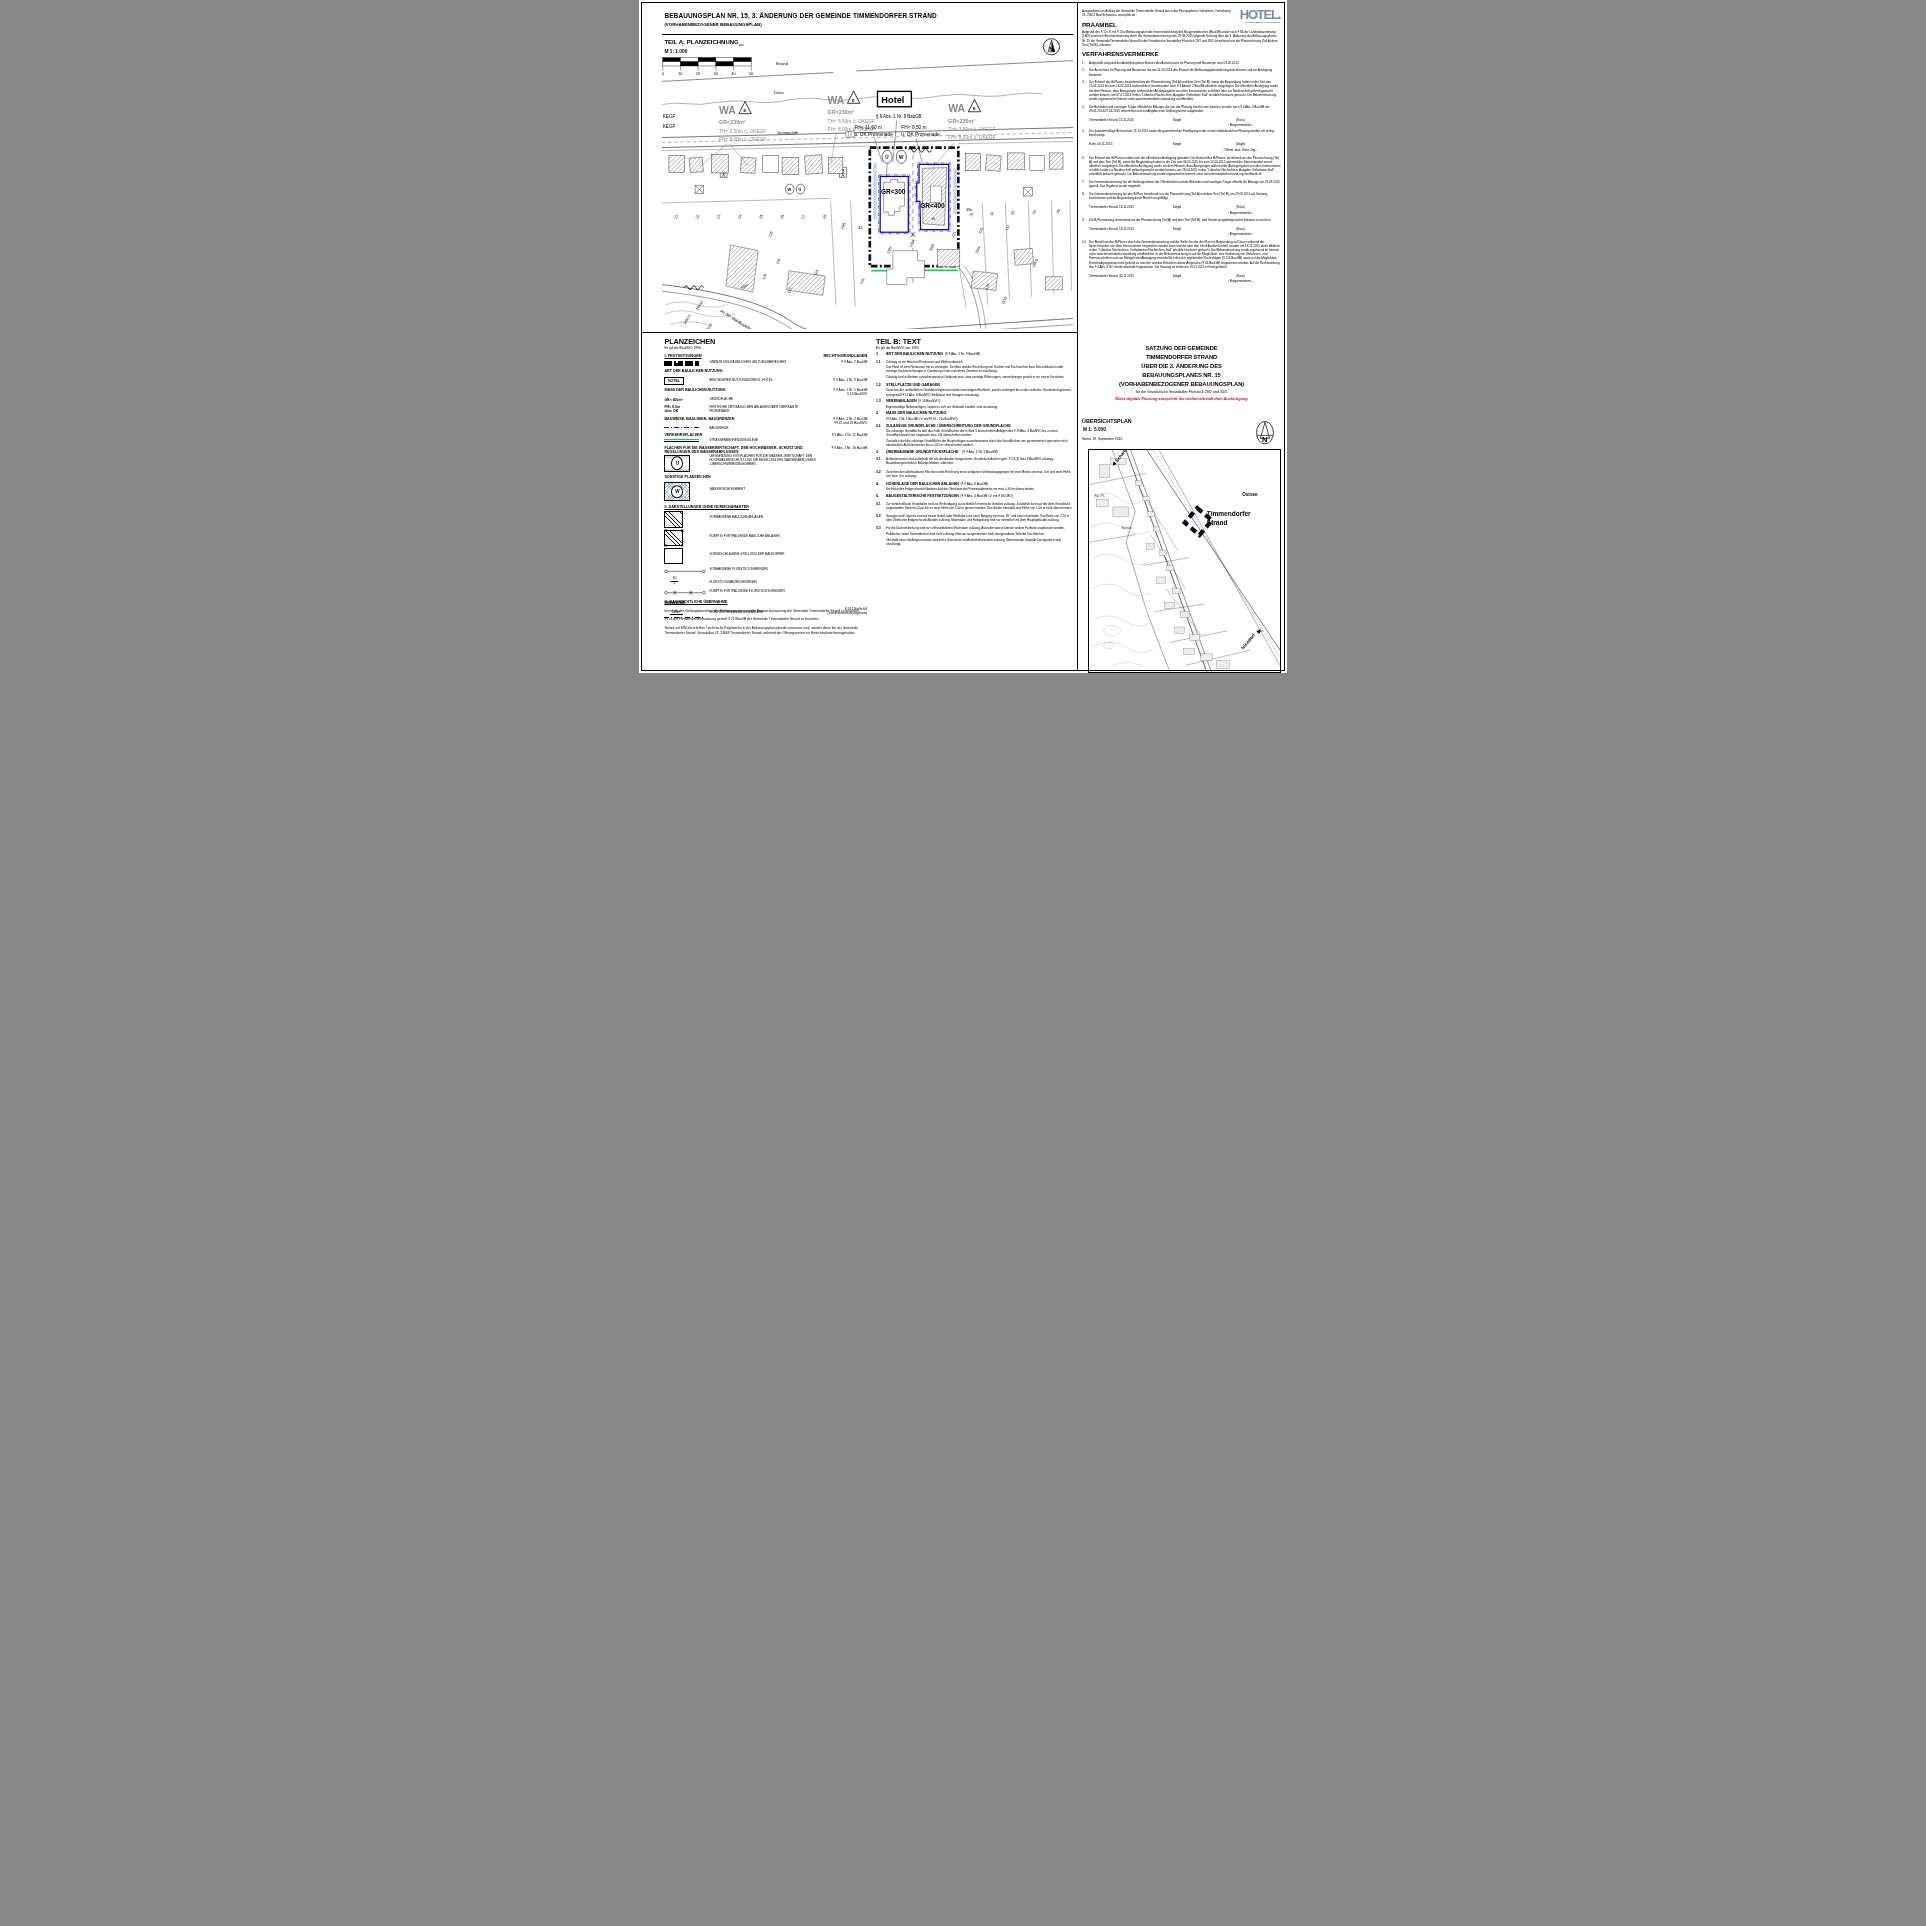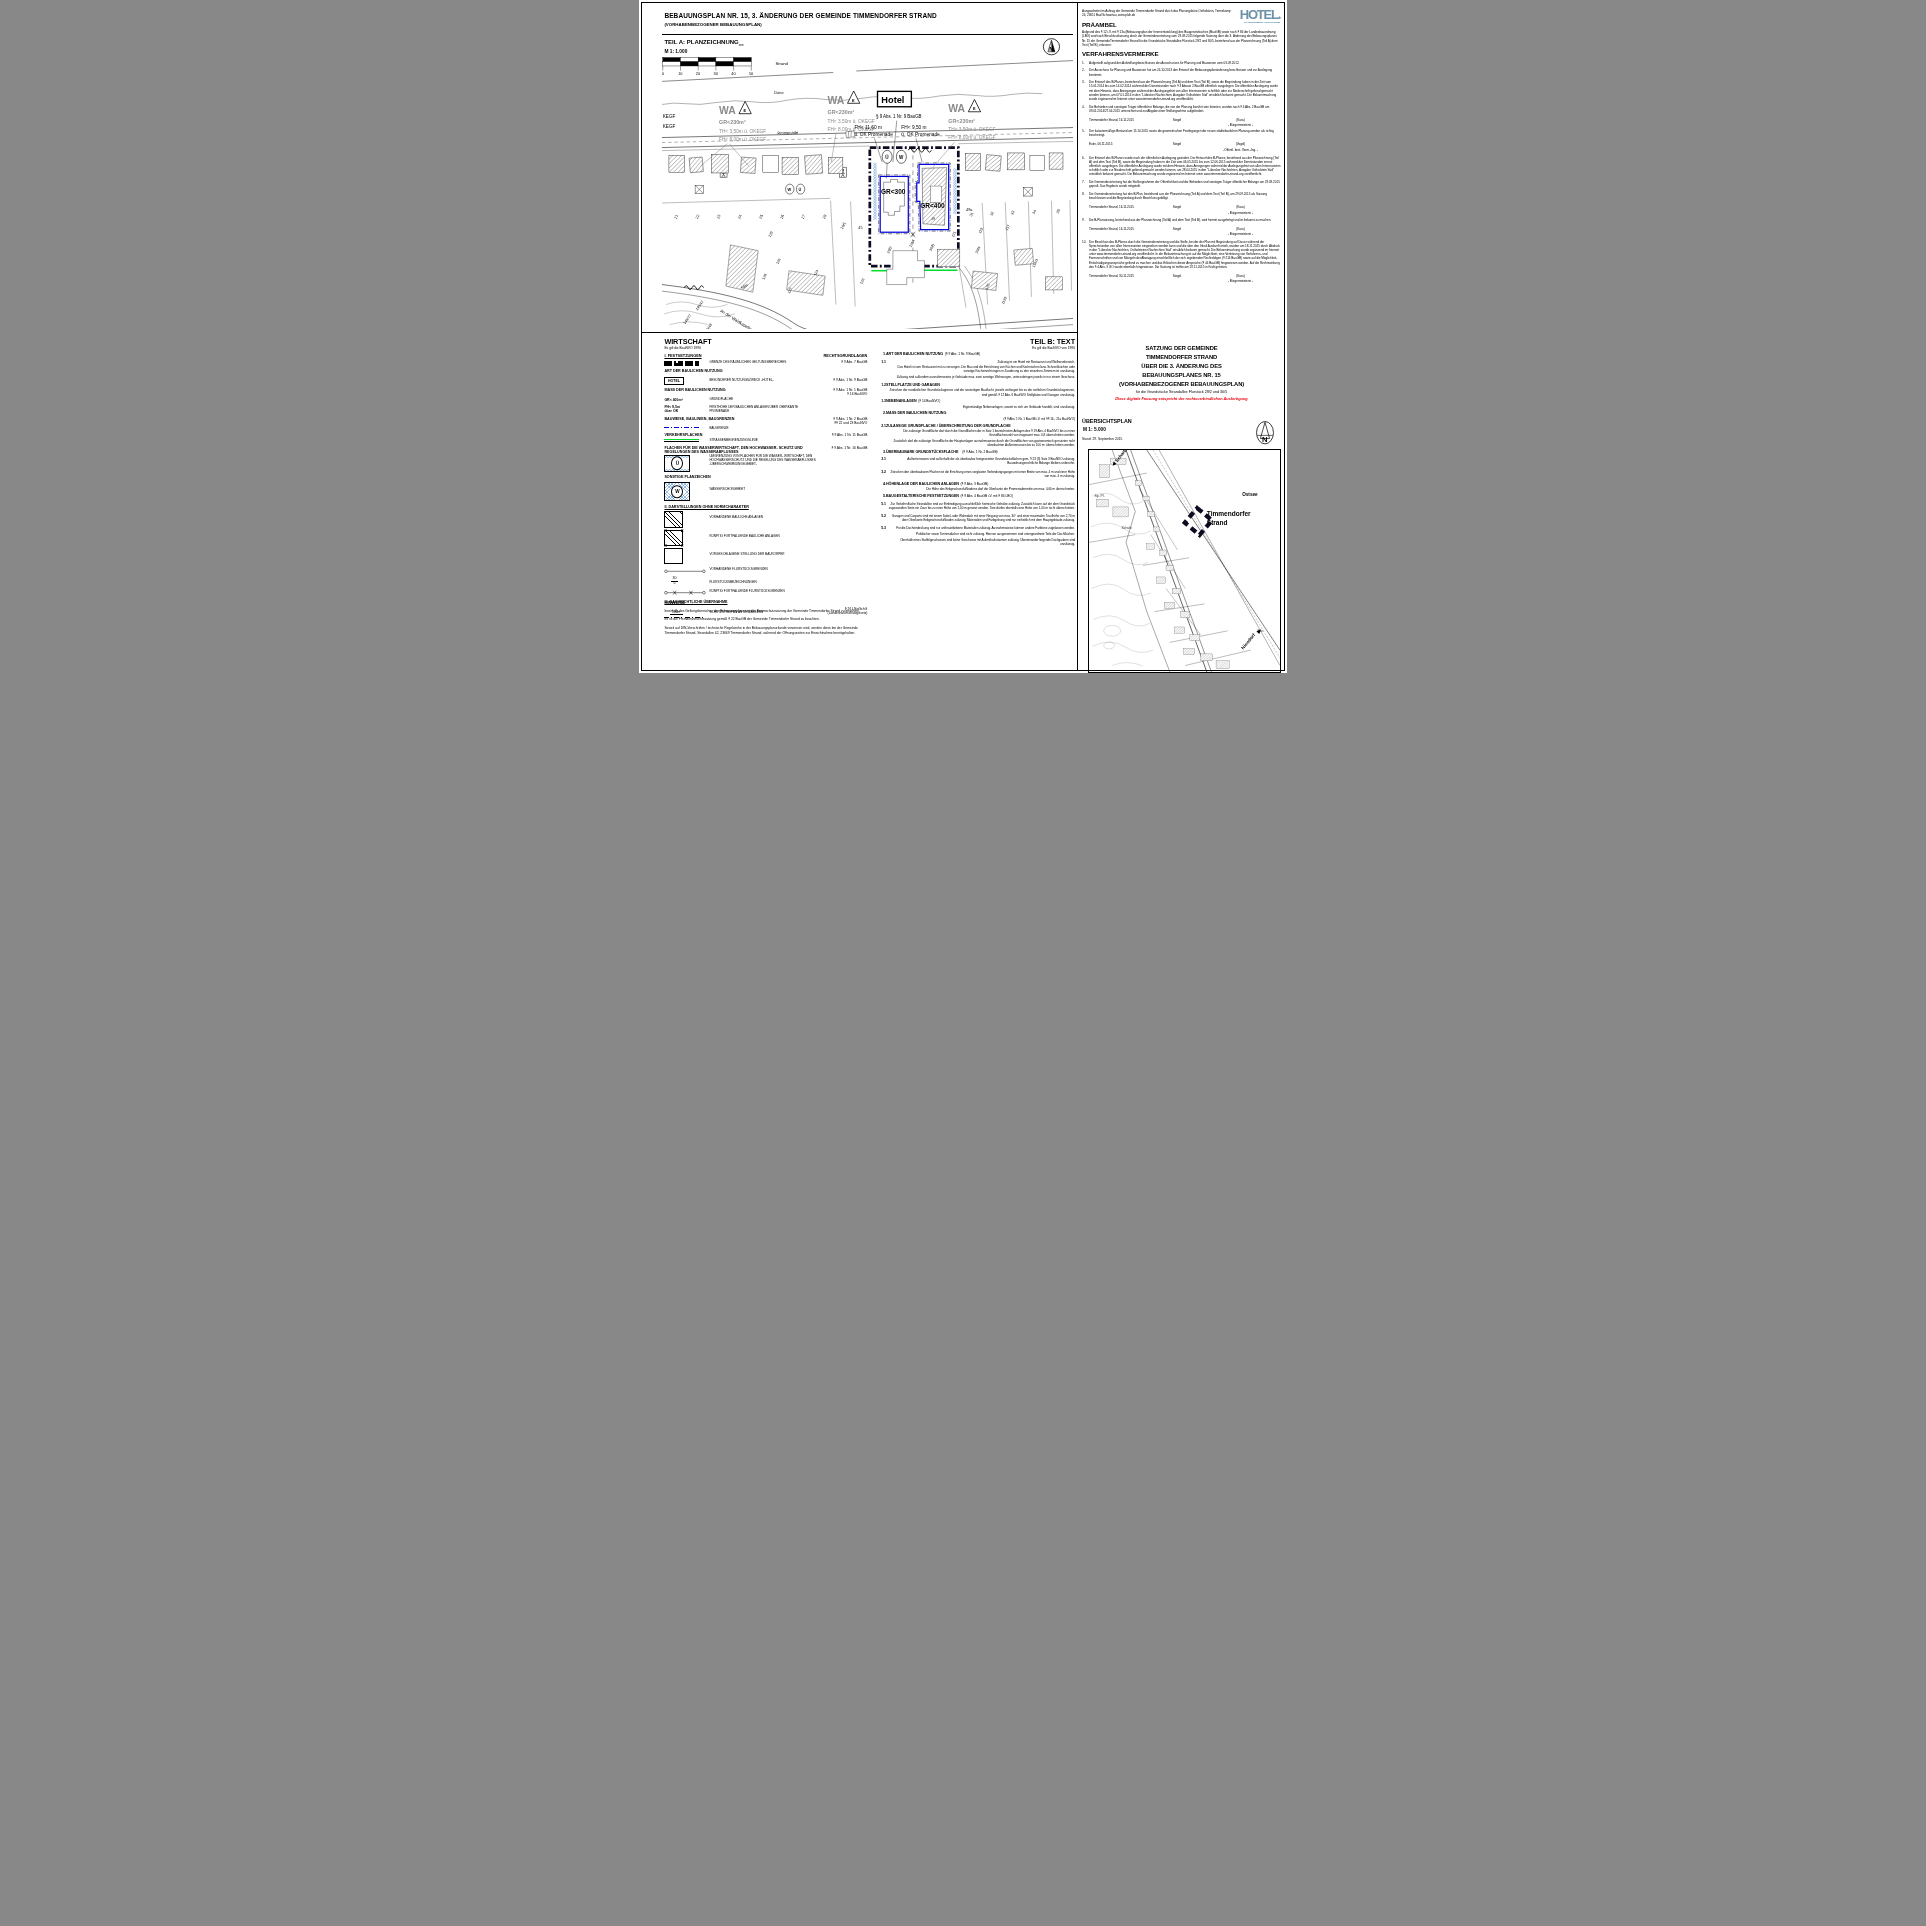--- a/index.html
+++ b/index.html
@@ -89,21 +89,21 @@
   .sym-frac{display:inline-block;text-align:center;font-size:3.5px;line-height:1.1;margin-left:7px;}
   .sym-frac .n{border-bottom:0.6px solid #000;padding:0 1.2px;}
   .sym-schutz .m{font-size:3.3px;margin-left:5.4px;border-bottom:0.6px solid #000;display:inline-block;padding:0 2.3px;}
   .sym-schutz .dd{width:40px;height:0.8px;margin-top:1.9px;background:repeating-linear-gradient(90deg,#000 0 5px,transparent 5px 7px,#000 7px 8px,transparent 8px 10.4px);}
 
   .hinweise{position:absolute;left:25.4px;top:600px;width:200px;font-size:3.3px;line-height:1.4;}
   .hinweise h4{font-size:4.2px;margin:0 0 3.1px;}
   .hinweise p{margin:0 0 3.9px;}
 
   
-  .tb{position:absolute;left:237px;top:337px;width:199px;text-align:right;}
+  .tb{position:absolute;left:237px;top:337px;width:199px;}
   .tb-h{font-size:7.3px;font-weight:bold;letter-spacing:-0.1px;}
   .tb-note{font-size:3.3px;margin:0.4px 0 1.5px;}
   .tb-block{margin:0 0 2.7px;font-size:3.1px;line-height:1.33;letter-spacing:-0.04px;}
   .tb-head{display:flex;font-weight:bold;font-size:3.7px;margin-bottom:0.4px;}
   .tb-num{flex:0 0 10px;}
   .tb-num.sub{font-size:3.5px;}
   .tb-law{font-weight:normal;font-size:3.3px;margin-left:1.5px;}
   .tb-body{margin-left:10px;}
   .tb-body p{margin:0 0 1.5px;}
   .tb-inline{display:flex;}
@@ -578,21 +578,21 @@
         <text x="438" y="474" font-size="8" fill="#333">Pav.</text>
         <g transform="translate(420,496) rotate(-50)">
           <text x="-30" y="0" font-size="12" font-weight="bold">Niendorf</text>
           <polygon points="28,-4 40,1 28,6" fill="#000"></polygon>
         </g>
       </g>
     </svg>
   </div>
 
   <div class="pz">
-    <div class="pz-h">WIRTSCHAFT</div>
+    <div class="pz-h">PLANZEICHEN</div>
     <div class="pz-note">Es gilt die BauNVO 1990</div>
     <div class="pz-cols">
       <div class="l">I. FESTSETZUNGEN</div>
       <div class="r">RECHTSGRUNDLAGEN</div>
     </div>
 
     <div class="pz-row">
       <div class="pz-sym">
           <div class="sym-grenze"></div>
         </div>

